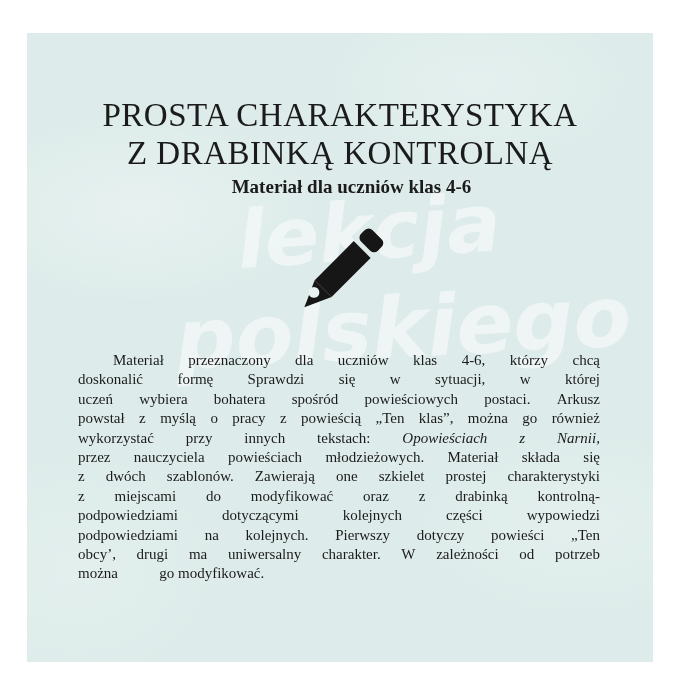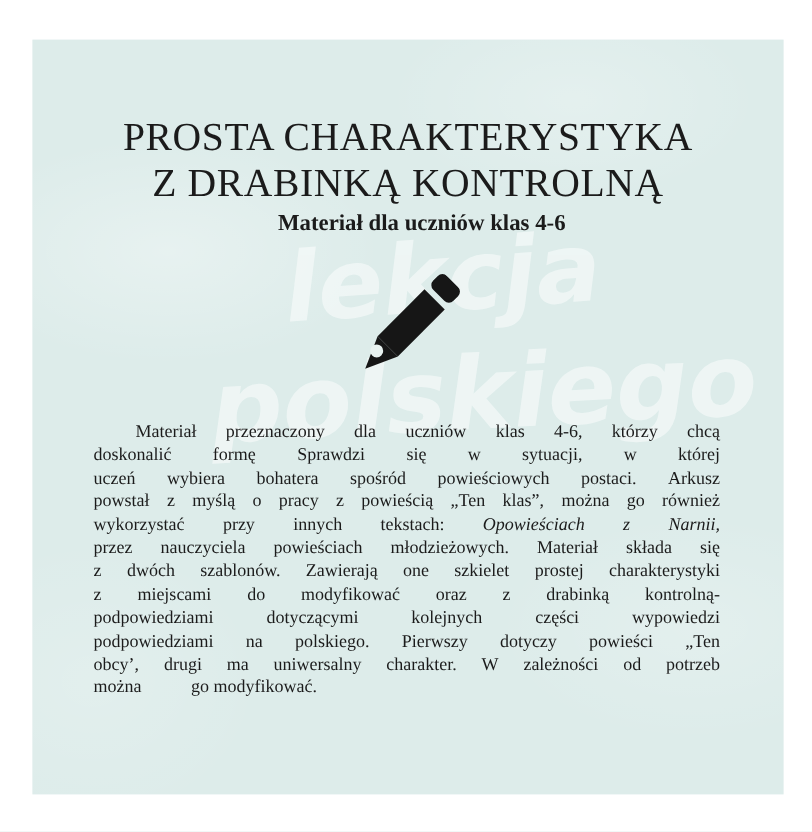--- a/index.html
+++ b/index.html
@@ -172,21 +172,21 @@
         <div class="body-line">
           <span class="w">podpowiedziami</span>
           <span class="w">dotyczącymi</span>
           <span class="w">kolejnych</span>
           <span class="w">części</span>
           <span class="w">wypowiedzi</span>
         </div>
         <div class="body-line">
           <span class="w">podpowiedziami</span>
           <span class="w">na</span>
-          <span class="w">polskiego.</span>
+          <span class="w">kolejnych.</span>
           <span class="w">Pierwszy</span>
           <span class="w">dotyczy</span>
           <span class="w">powieści</span>
           <span class="w">„Ten</span>
         </div>
         <div class="body-line">
           <span class="w">obcy’,</span>
           <span class="w">drugi</span>
           <span class="w">ma</span>
           <span class="w">uniwersalny</span>

